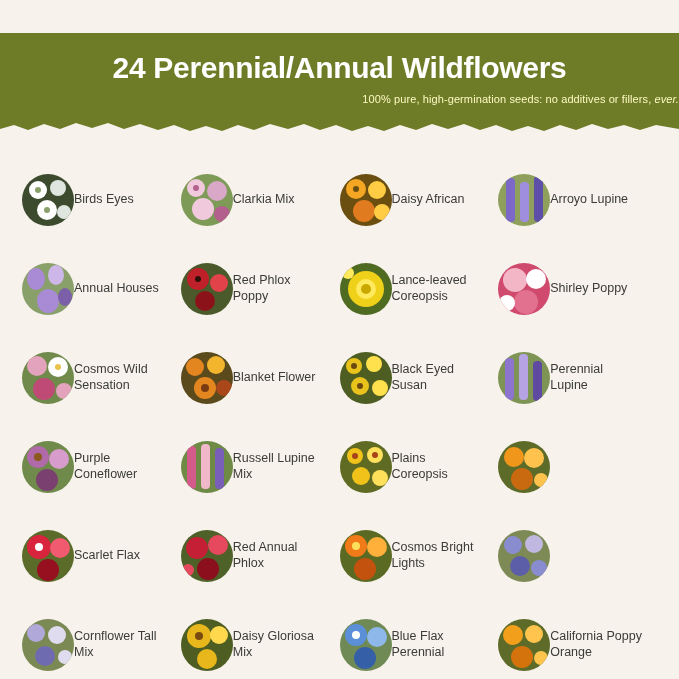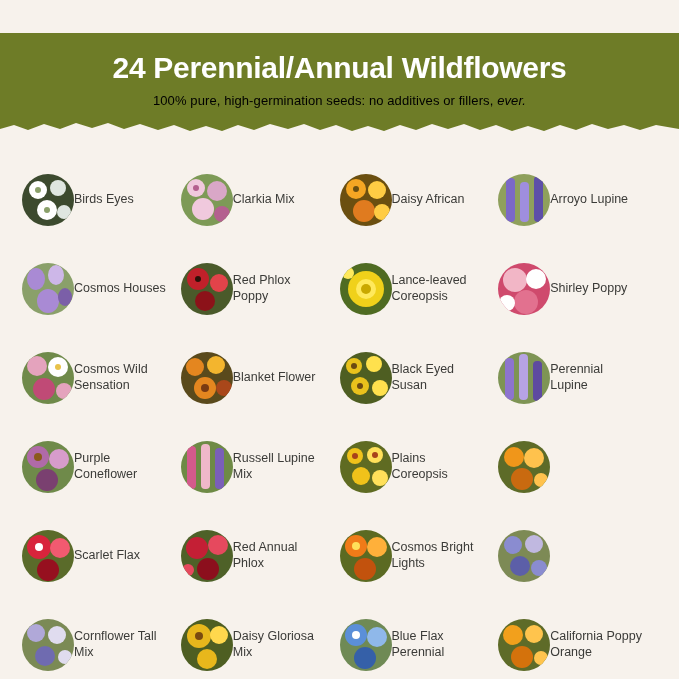--- a/index.html
+++ b/index.html
@@ -34,25 +34,26 @@
   }
   .header-title {
     color: #ffffff;
     font-size: 30px;
     font-weight: bold;
     letter-spacing: -0.3px;
     line-height: 1.15;
     margin: 4px 0 0 0;
   }
   .header-sub {
-    color: #000000;
-    font-size: 13px;
+    color: #fef9c3;
+    font-size: 11px;
     font-weight: normal;
     margin-top: 7px;
     letter-spacing: 0.1px;
+    text-align: right;
   }
   .header-sub em { font-style: italic; }
 
   
   .torn {
     position: absolute;
     left: 0;
     bottom: -1px;
     width: 679px;
     height: 22px;
@@ -170,21 +171,21 @@
     <div class="item">
       <span class="thumb">
         <svg viewBox="0 0 52 52">
             <rect width="52" height="52" fill="#8aa06a"></rect>
             <ellipse cx="14" cy="16" rx="9" ry="11" fill="#a98ad4"></ellipse>
             <ellipse cx="34" cy="12" rx="8" ry="10" fill="#cdb7e8"></ellipse>
             <ellipse cx="26" cy="38" rx="11" ry="12" fill="#a98ad4"></ellipse>
             <ellipse cx="43" cy="34" rx="7" ry="9" fill="#7b5fa8"></ellipse>
           </svg>
       </span>
-      <span class="label">Cosmos Houses</span>
+      <span class="label">Annual Houses</span>
     </div>
 
     <div class="item">
       <span class="thumb">
         <svg viewBox="0 0 52 52">
             <rect width="52" height="52" fill="#4a5a2a"></rect>
             <circle cx="17" cy="16" r="11" fill="#c0202a"></circle>
             <circle cx="38" cy="20" r="9" fill="#e2434a"></circle>
             <circle cx="24" cy="38" r="10" fill="#8c1219"></circle>
             <circle cx="17" cy="16" r="3" fill="#2b1008"></circle>

